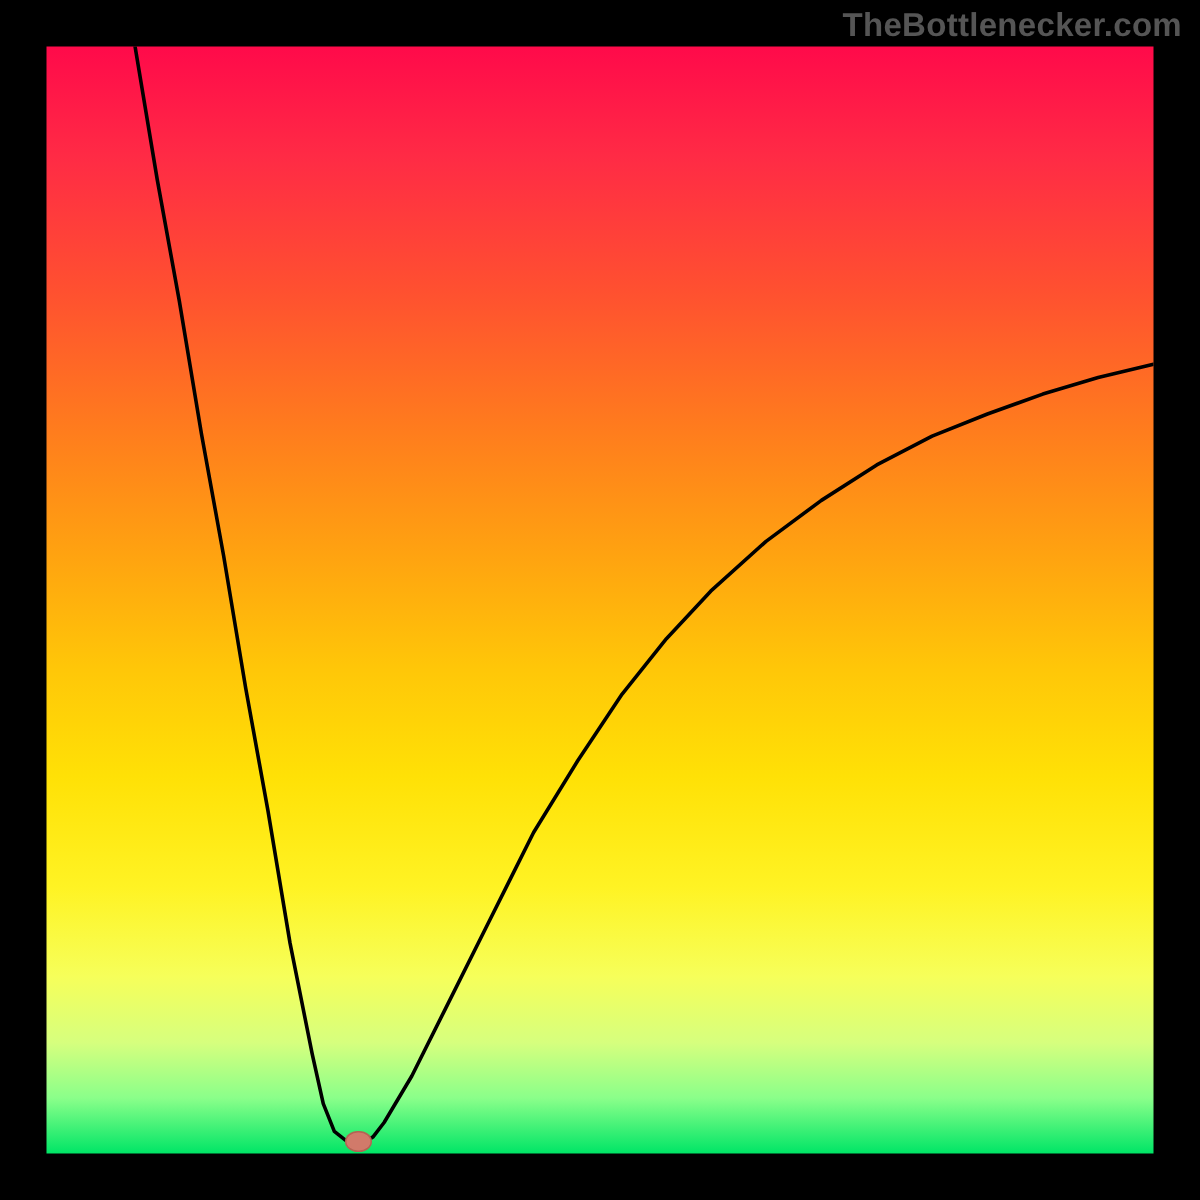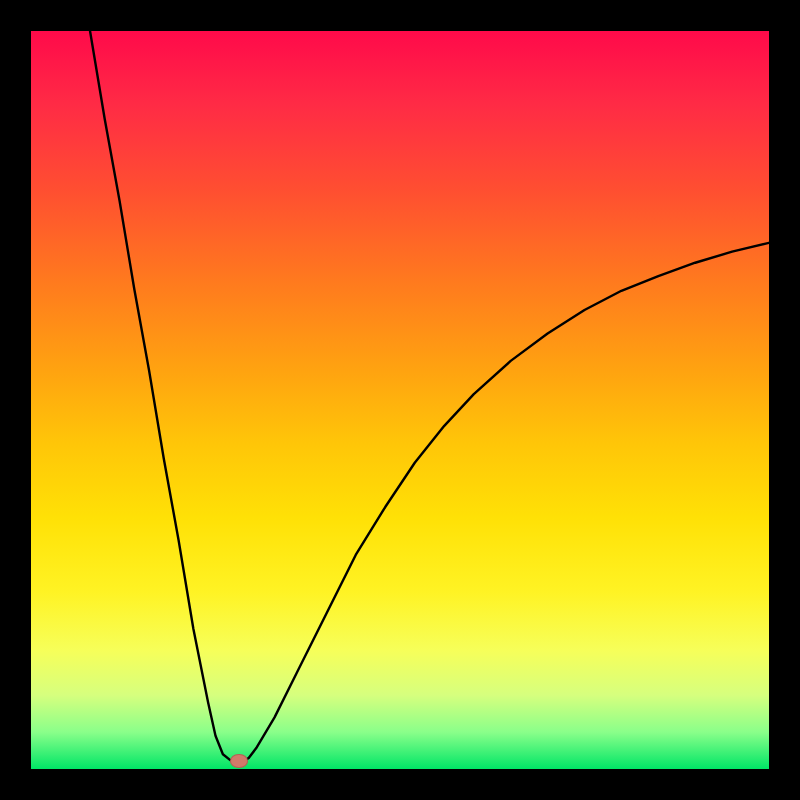--- a/index.html
+++ b/index.html
@@ -71,20 +71,21 @@
     z-index: 3;
     transform: translate(-50%, -50%);
     pointer-events: none;
   }
 </style>
 </head>
 <body>
 
 <div class="frame">
 
+  <div class="watermark">TheBottlenecker.com</div>
 
   <div class="plot-area"></div>
 
   <svg class="curve" viewBox="0 0 738 738" preserveAspectRatio="none">
     <path id="curve-path" d="M 59.04 0.00 L 73.80 88.56 L 88.56 169.74 L 103.32 258.30 L 118.08 339.48 L 132.84 428.04 L 147.60 509.22 L 162.36 597.78 L 177.12 671.58 L 184.50 704.79 L 191.88 723.24 L 199.26 729.14 L 202.95 729.88 L 206.64 729.88 L 210.33 729.88 L 214.02 729.14 L 217.71 726.93 L 225.09 717.34 L 243.54 686.34 L 265.68 642.06 L 295.20 583.02 L 324.72 523.98 L 354.24 476.01 L 383.76 431.73 L 413.28 394.83 L 442.80 363.10 L 479.70 329.89 L 516.60 302.58 L 553.50 278.96 L 590.40 259.78 L 627.30 245.02 L 664.20 231.73 L 701.10 220.66 L 738.00 211.81" fill="none" stroke-width="2.4" stroke-linejoin="round" stroke-linecap="round" stroke="#000000"></path>
   </svg>
 
   <div class="marker" id="marker" style="left: 239.116px; top: 760.882px; background: rgb(209, 122, 106);"></div>
 
 </div>

